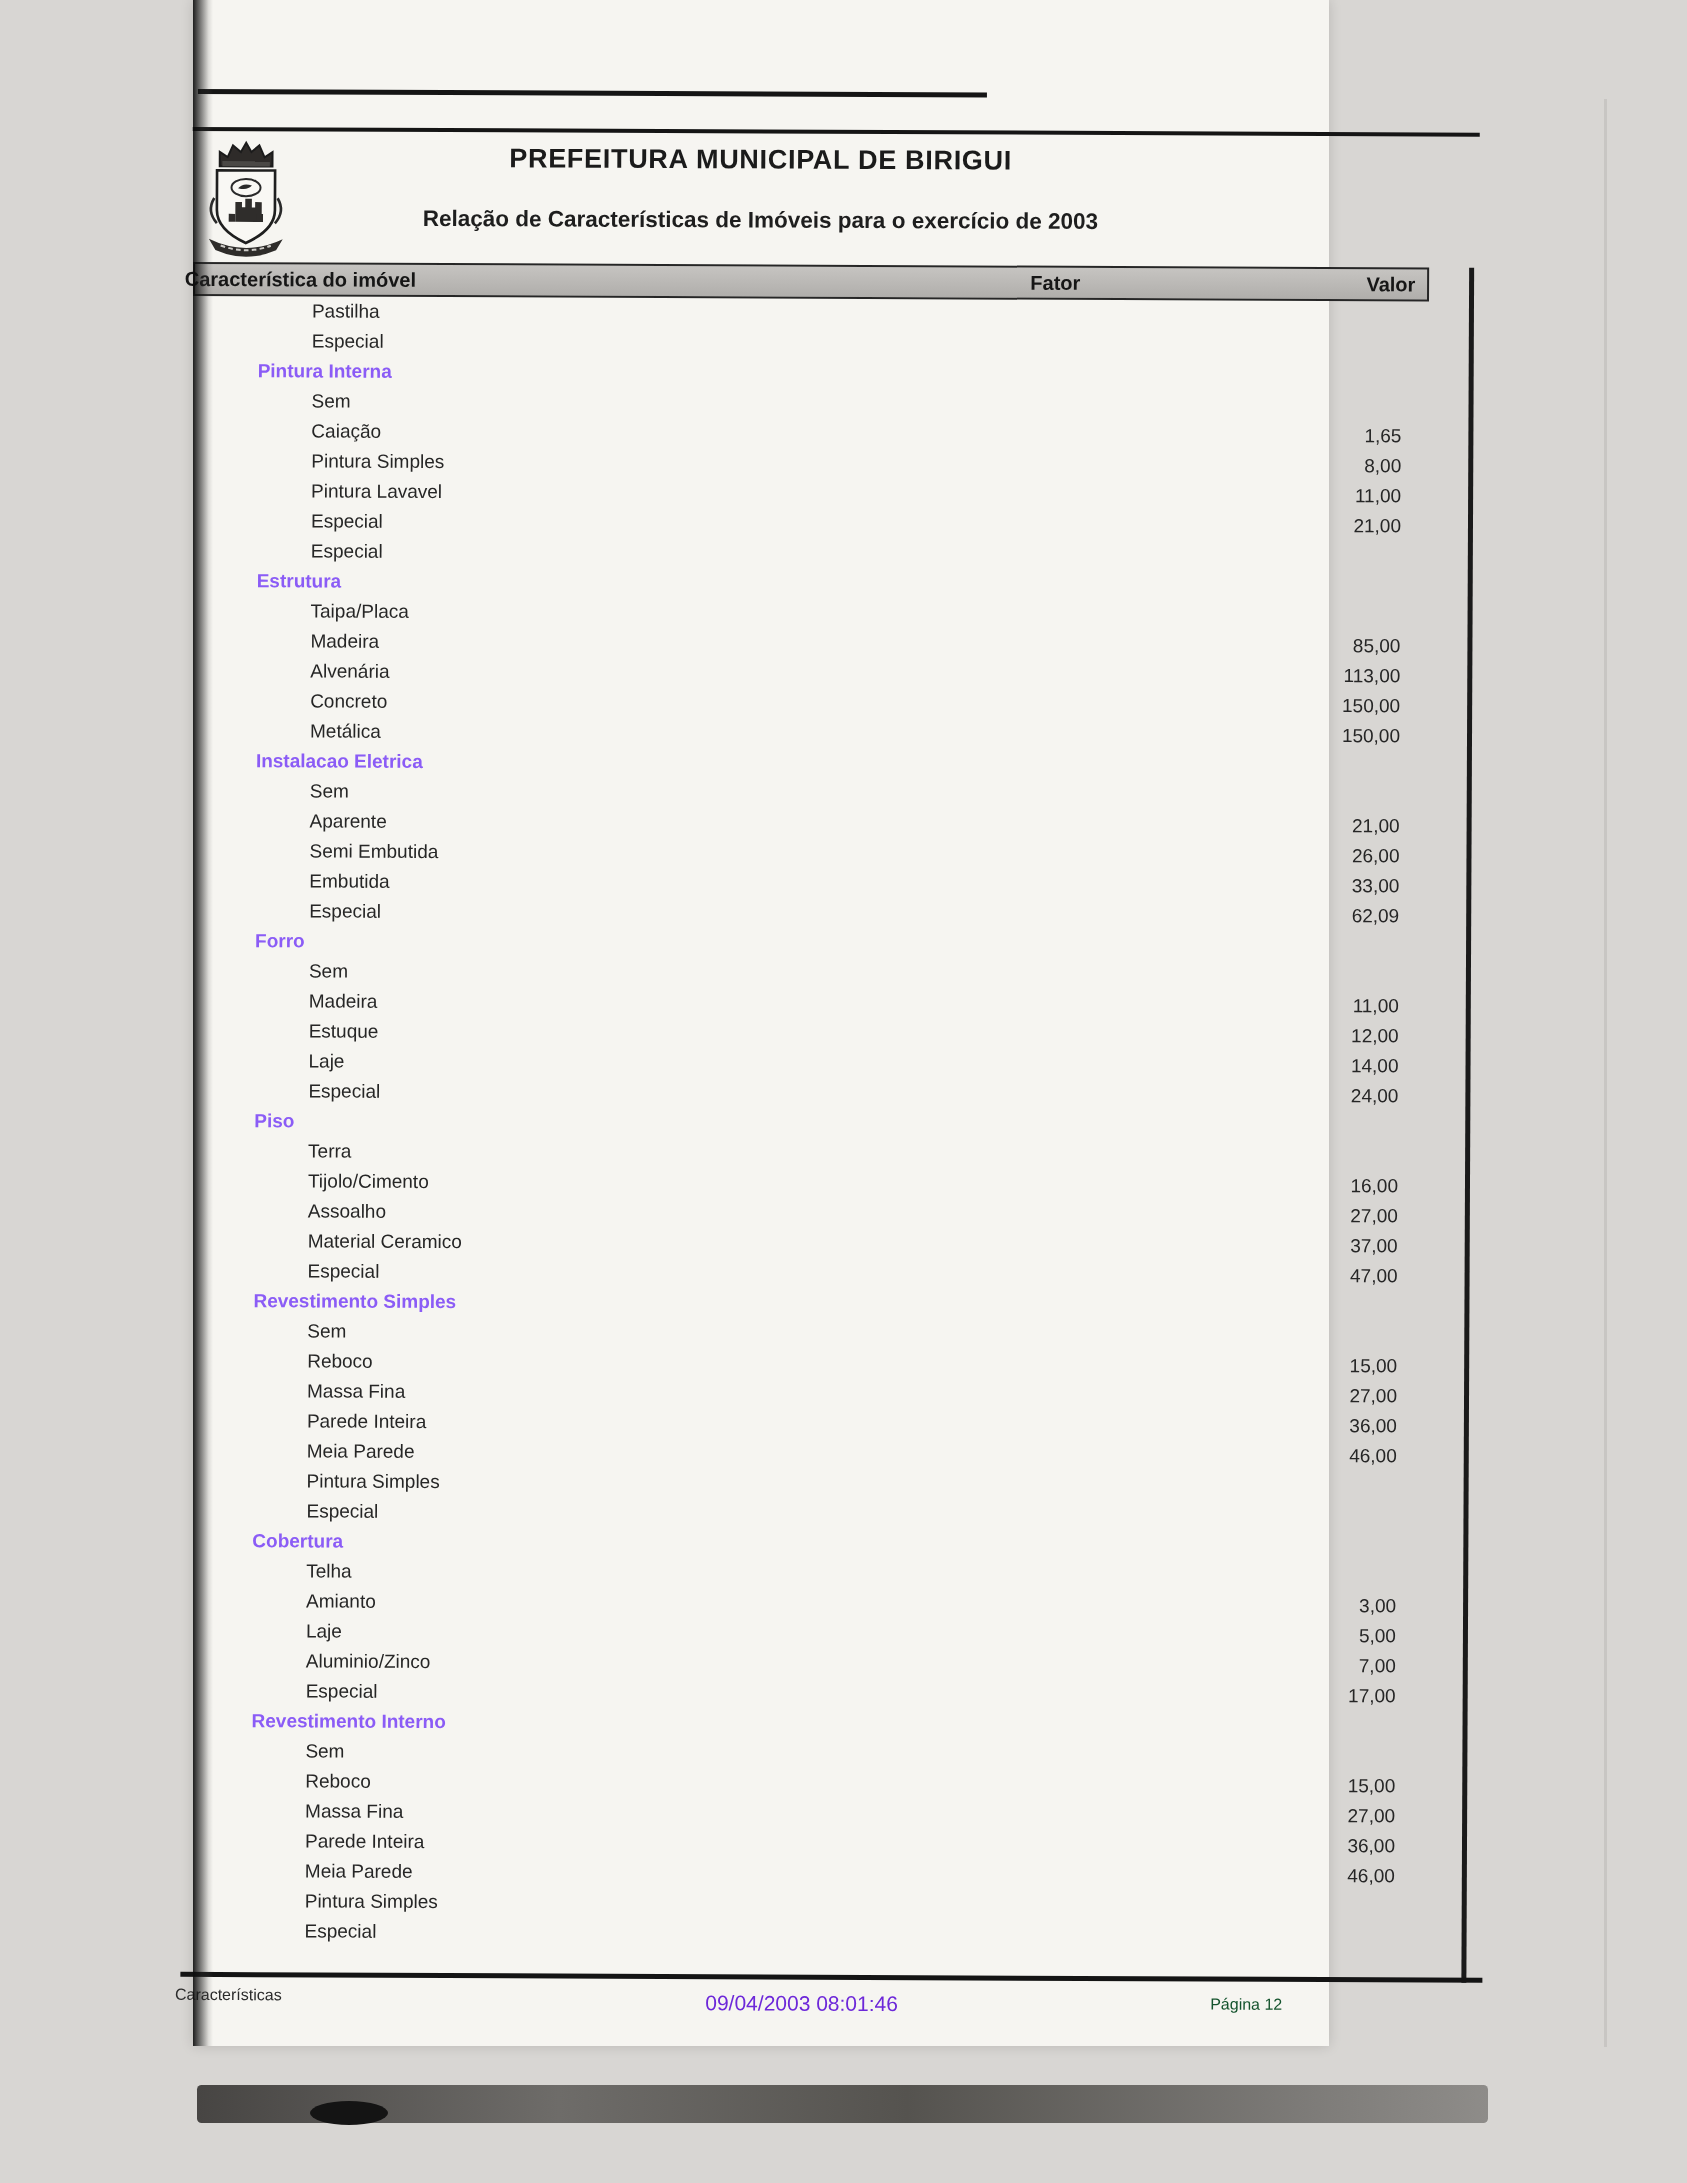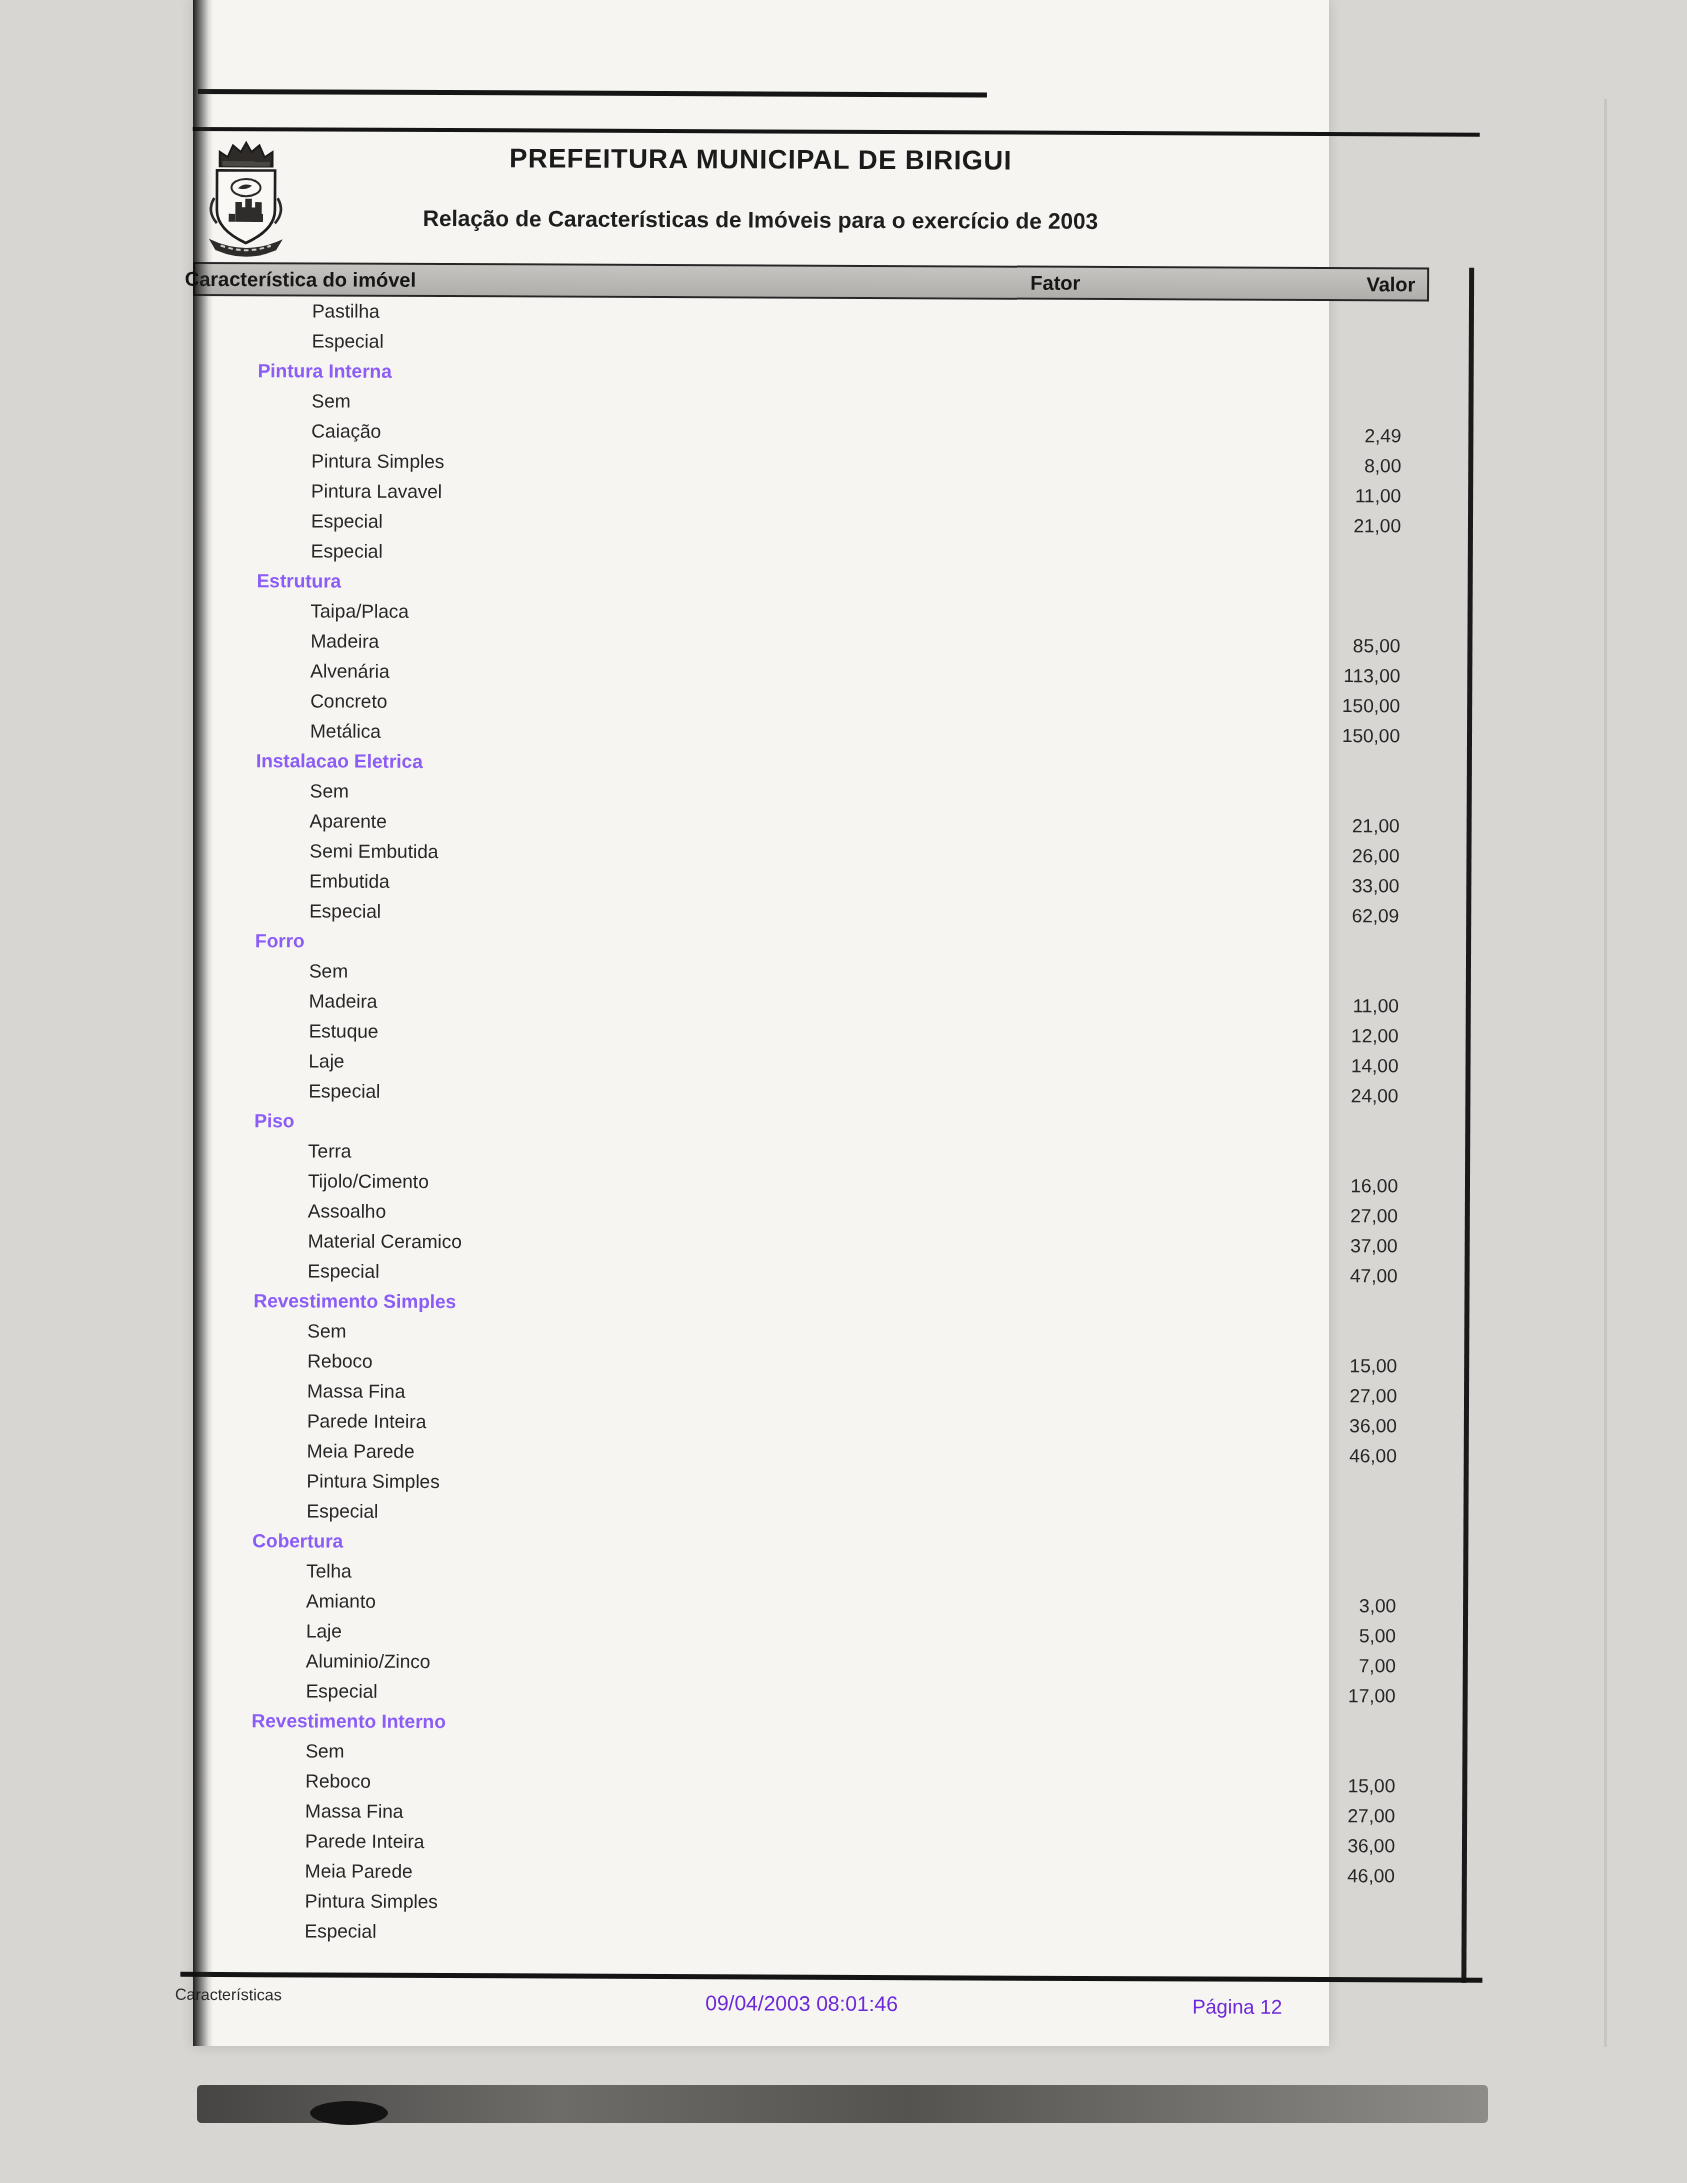--- a/index.html
+++ b/index.html
@@ -58,21 +58,21 @@
   
   .rows{position:absolute;left:0;top:296px;width:1287px;}
   .row{height:30px;position:relative;font-size:19px;color:#262626;}
   .row .lbl{position:absolute;left:120px;top:50%;transform:translateY(-50%);white-space:nowrap;}
   .row.section .lbl{left:66px;font-weight:bold;color:#8b5cf6;}
   .row .val{position:absolute;right:77px;top:50%;transform:translateY(-50%);}
 
   
   .footer-left{position:absolute;left:-9.3px;top:1986px;font-size:16px;color:#2b2b2b;}
   .footer-center{position:absolute;left:521px;top:1989px;font-size:21px;color:#6d28d9;}
-  .footer-right{position:absolute;right:38px;top:1991px;font-size:20px;color:#6d28d9;}
+  .footer-right{position:absolute;right:38px;top:1991px;font-size:16px;color:#14532d;}
 </style>
 </head>
 <body>
 
 <div class="page">
   <div class="content">
 
     <div class="top-partial-rule"></div>
     <div class="header-rule"></div>
 
@@ -114,21 +114,21 @@
         <div class="row section">
     <span class="lbl">Pintura Interna</span>
     <span class="val"></span>
   </div>
         <div class="row item">
     <span class="lbl">Sem</span>
     <span class="val"></span>
   </div>
         <div class="row item">
     <span class="lbl">Caiação</span>
-    <span class="val">2,49</span>
+    <span class="val">1,65</span>
   </div>
         <div class="row item">
     <span class="lbl">Pintura Simples</span>
     <span class="val">8,00</span>
   </div>
         <div class="row item">
     <span class="lbl">Pintura Lavavel</span>
     <span class="val">11,00</span>
   </div>
         <div class="row item">

